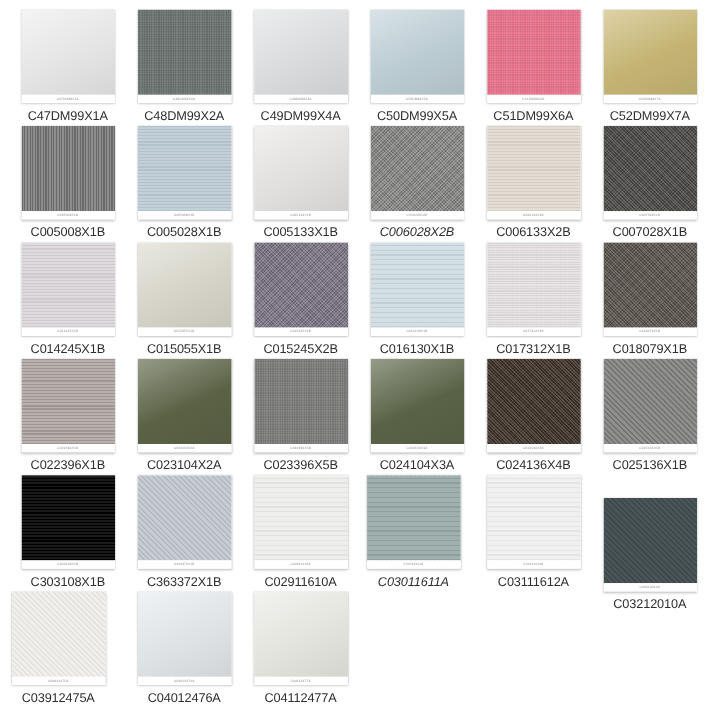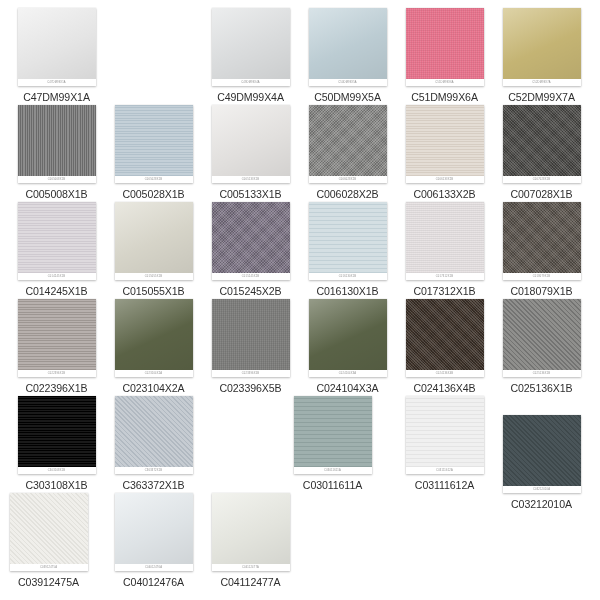--- a/index.html
+++ b/index.html
@@ -62,20 +62,27 @@
 <body>
 
 <div id="swatch-grid">
     <div class="cell" style="left: 8px; top: 8px;">
       <div class="card">
         <div class="tex" style="background: linear-gradient(155deg, rgba(255, 255, 255, 0.35), rgba(0, 0, 0, 0.04) 55%, rgba(0, 0, 0, 0.1)), linear-gradient(rgb(238, 238, 238), rgb(238, 238, 238));"></div>
         <div class="wm">C47DM99X1A</div>
       </div>
       <div class="label">C47DM99X1A</div>
     </div>
+    <div class="cell" style="left: 105px; top: 8px;">
+      <div class="card">
+        <div class="tex" style="background: repeating-linear-gradient(0deg, rgba(0, 0, 0, 0.06) 0px, rgba(0, 0, 0, 0.06) 1px, transparent 1px, transparent 2px), repeating-linear-gradient(90deg, rgba(255, 255, 255, 0.1) 0px, rgba(255, 255, 255, 0.1) 1px, transparent 1px, transparent 2px), linear-gradient(rgb(105, 114, 111), rgb(105, 114, 111));"></div>
+        <div class="wm">C48DM99X2A</div>
+      </div>
+      <div class="label">C48DM99X2A</div>
+    </div>
     <div class="cell" style="left: 202px; top: 8px;">
       <div class="card">
         <div class="tex" style="background: linear-gradient(155deg, rgba(255, 255, 255, 0.35), rgba(0, 0, 0, 0.04) 55%, rgba(0, 0, 0, 0.1)), linear-gradient(rgb(226, 228, 229), rgb(226, 228, 229));"></div>
         <div class="wm">C49DM99X4A</div>
       </div>
       <div class="label">C49DM99X4A</div>
     </div>
     <div class="cell" style="left: 299px; top: 8px;">
       <div class="card">
         <div class="tex" style="background: linear-gradient(155deg, rgba(255, 255, 255, 0.35), rgba(0, 0, 0, 0.04) 55%, rgba(0, 0, 0, 0.1)), linear-gradient(rgb(195, 212, 219), rgb(195, 212, 219));"></div>
@@ -111,21 +118,21 @@
       </div>
       <div class="label">C005028X1B</div>
     </div>
     <div class="cell" style="left: 202px; top: 105px;">
       <div class="card">
         <div class="tex" style="background: linear-gradient(155deg, rgba(255, 255, 255, 0.35), rgba(0, 0, 0, 0.04) 55%, rgba(0, 0, 0, 0.1)), linear-gradient(rgb(235, 233, 231), rgb(235, 233, 231));"></div>
         <div class="wm">C005133X1B</div>
       </div>
       <div class="label">C005133X1B</div>
     </div>
-    <div class="cell" style="left: 299px; top: 105px;">
+    <div class="cell" style="left: 299px; top: 105px; font-style: italic;">
       <div class="card">
         <div class="tex" style="background: repeating-linear-gradient(45deg, rgba(255, 255, 255, 0.16) 0px, rgba(255, 255, 255, 0.16) 1px, transparent 1px, transparent 2px), repeating-linear-gradient(-45deg, rgba(0, 0, 0, 0.22) 0px, rgba(0, 0, 0, 0.22) 1px, transparent 1px, transparent 2px), linear-gradient(rgb(141, 141, 139), rgb(141, 141, 139));"></div>
         <div class="wm">C006028X2B</div>
       </div>
       <div class="label">C006028X2B</div>
     </div>
     <div class="cell" style="left: 396px; top: 105px;">
       <div class="card">
         <div class="tex" style="background: repeating-linear-gradient(0deg, rgb(214, 205, 195) 0px, rgb(214, 205, 195) 1px, rgb(228, 221, 213) 1px, rgb(228, 221, 213) 2.6px), repeating-linear-gradient(90deg, rgba(0, 0, 0, 0.05) 0px, rgba(0, 0, 0, 0.05) 1px, rgba(255, 255, 255, 0.06) 1px, rgba(255, 255, 255, 0.06) 2px);"></div>
         <div class="wm">C006133X2B</div>
@@ -230,21 +237,28 @@
       </div>
       <div class="label">C303108X1B</div>
     </div>
     <div class="cell" style="left: 105px; top: 396px;">
       <div class="card">
         <div class="tex" style="background: repeating-linear-gradient(45deg, rgb(177, 185, 193) 0px, rgb(177, 185, 193) 1.2px, rgb(198, 204, 210) 1.2px, rgb(198, 204, 210) 3.2px);"></div>
         <div class="wm">C363372X1B</div>
       </div>
       <div class="label">C363372X1B</div>
     </div>
-    <div class="cell" style="left: 284px; top: 396px;">
+    <div class="cell" style="left: 202px; top: 396px;">
+      <div class="card">
+        <div class="tex" style="background: repeating-linear-gradient(0deg, rgb(226, 226, 223) 0px, rgb(226, 226, 223) 1px, rgb(238, 238, 236) 1px, rgb(238, 238, 236) 4px), repeating-linear-gradient(90deg, rgb(226, 226, 223) 0px, rgb(226, 226, 223) 1px, transparent 1px, transparent 4px);"></div>
+        <div class="wm">C02911610A</div>
+      </div>
+      <div class="label">C02911610A</div>
+    </div>
+    <div class="cell" style="left: 296px; top: 396px; font-style: italic;">
       <div class="card">
         <div class="tex" style="background: repeating-linear-gradient(0deg, rgb(142, 160, 158) 0px, rgb(142, 160, 158) 1px, rgb(159, 176, 174) 1px, rgb(159, 176, 174) 4px), repeating-linear-gradient(90deg, rgb(142, 160, 158) 0px, rgb(142, 160, 158) 1px, transparent 1px, transparent 4px);"></div>
         <div class="wm">C03011611A</div>
       </div>
       <div class="label">C03011611A</div>
     </div>
     <div class="cell" style="left: 396px; top: 396px;">
       <div class="card">
         <div class="tex" style="background: repeating-linear-gradient(0deg, rgb(228, 228, 228) 0px, rgb(228, 228, 228) 1px, rgb(240, 240, 240) 1px, rgb(240, 240, 240) 4px), repeating-linear-gradient(90deg, rgb(228, 228, 228) 0px, rgb(228, 228, 228) 1px, transparent 1px, transparent 4px);"></div>
         <div class="wm">C03111612A</div>

